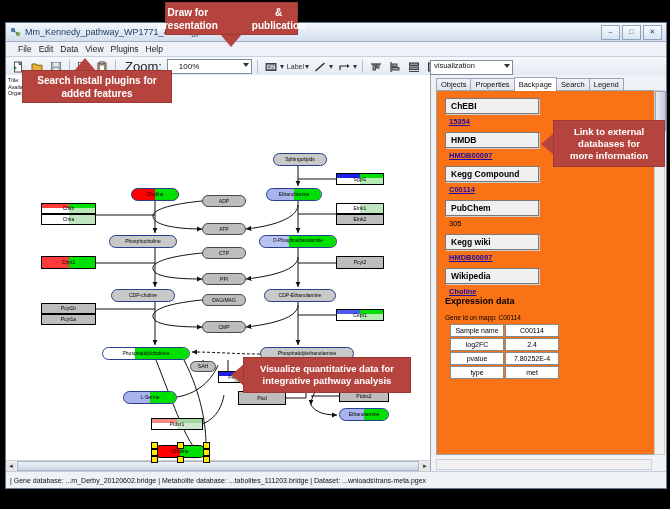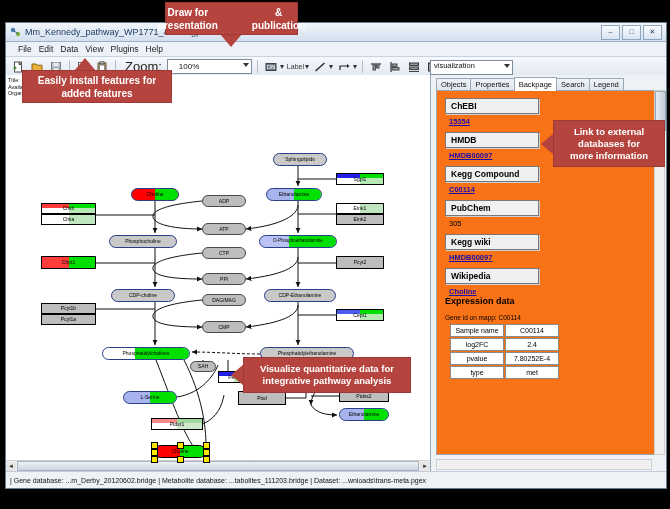--- a/index.html
+++ b/index.html
@@ -547,21 +547,21 @@
     </div>
   </div>
 
   <div class="callout" style="left:165px;top:2px;width:133px;height:33px;flex-direction:row;gap:34px;">
     <div>Draw for presentation</div>
     <div>&amp; publication</div>
   </div>
   <div class="arrow-down" style="left:220px;top:34px;"></div>
 
   <div class="callout" style="left:22px;top:70px;width:150px;height:33px;flex-direction:column;">
-    <div>Easily install features for</div>
+    <div>Search install plugins for</div>
     <div>added features</div>
   </div>
   <div class="arrow-up" style="left:74px;top:58px;"></div>
 
   <div class="callout" style="left:553px;top:120px;width:112px;height:47px;flex-direction:column;font-size:9.5px;line-height:12px;">
     <div>Link  to external</div>
     <div>databases  for</div>
     <div>more information</div>
   </div>
   <div class="arrow-left" style="left:541px;top:133px;"></div>

